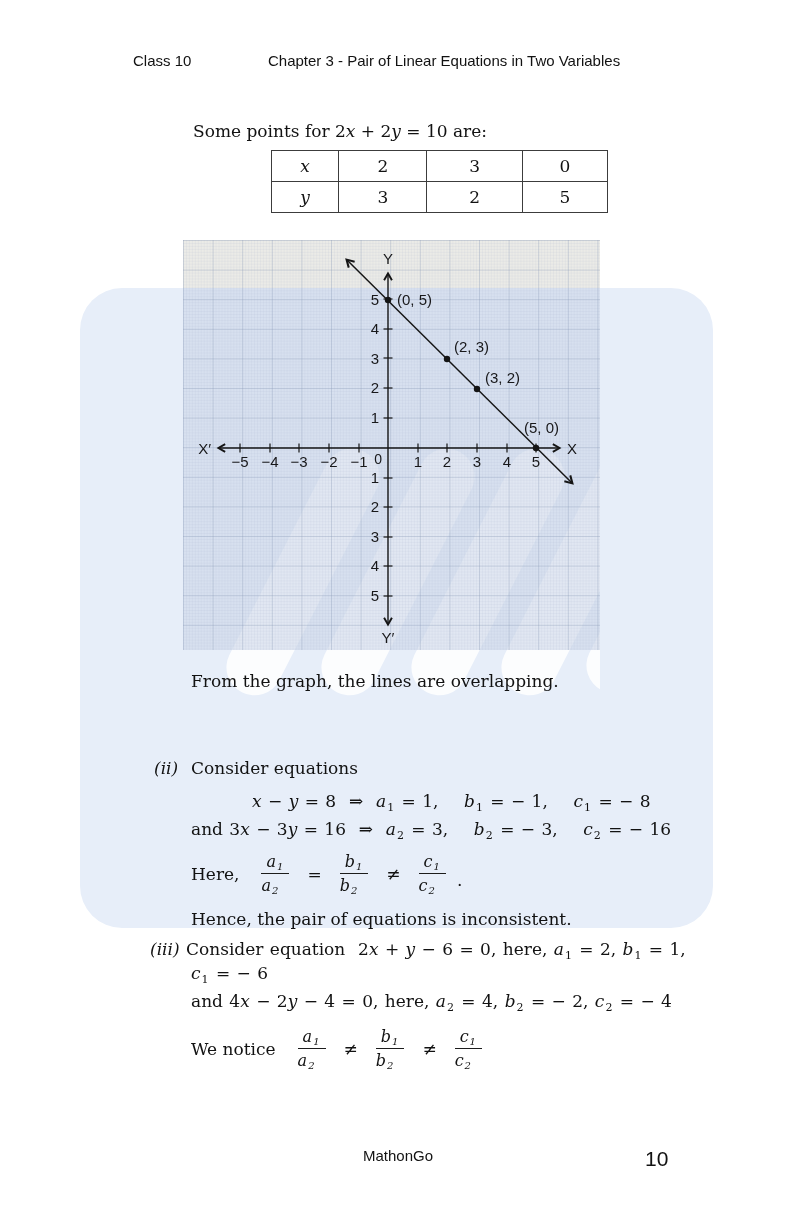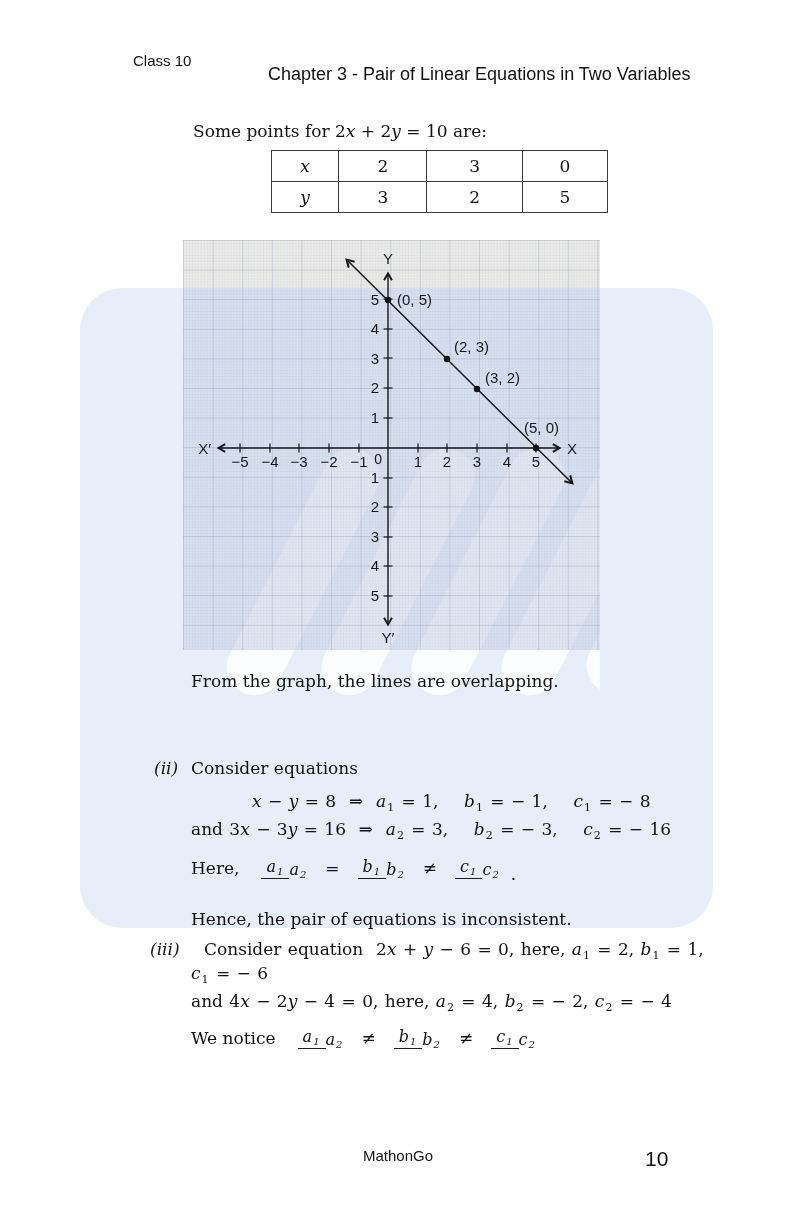--- a/index.html
+++ b/index.html
@@ -20,21 +20,21 @@
   .pts{border-collapse:collapse;table-layout:fixed;font-size:17px;background:transparent;}
   .pts td{border:1.4px solid #3c3c3c;text-align:center;height:30px;padding:0;}
   
   .graph{position:absolute;left:183px;top:240px;z-index:2;}
   .gtxt{font-family:"Liberation Sans","DejaVu Sans",sans-serif;font-size:15px;fill:#18181a;}
   .gorg{font-family:"Liberation Sans","DejaVu Sans",sans-serif;font-size:14px;fill:#18181a;}
   
   .mrow{position:absolute;z-index:3;display:flex;align-items:center;font-size:17px;gap:8px;}
   .mrow .lbl{margin-right:14px;white-space:pre;}
   .op{margin:0 10px;}
-  .frac{display:inline-flex;align-items:flex-end;font-size:16px;font-style:italic;}
+  .frac{display:inline-flex;flex-direction:column;align-items:flex-start;font-size:16px;font-style:italic;}
   .frac sub{font-size:10px;vertical-align:-3px;}
   .frac .num{border-bottom:1.3px solid #1c1c1c;padding:0 5px 2px;}
   .frac .den{padding-top:2px;}
   .period{margin:12px 0 0 3px;}
   .eqline{white-space:pre;word-spacing:1px;}
 </style>
 </head>
 <body>
 
 <div class="page">
@@ -42,21 +42,21 @@
   <div class="wm-rect"></div>
   <div class="wm-clip">
     <div class="stripe" style="left:92px;top:149px"></div>
     <div class="stripe" style="left:187px;top:149px"></div>
     <div class="stripe" style="left:277px;top:149px"></div>
     <div class="stripe" style="left:367px;top:149px"></div>
     <div class="stripe" style="left:452px;top:147px"></div>
   </div>
 
   <div class="txt sans" style="left:133px;top:52px;font-size:15px">Class 10</div>
-  <div class="txt sans" style="left:268px;top:64px;font-size:18px">Chapter 3 - Pair of Linear Equations in Two Variables</div>
+  <div class="txt sans" style="left:268px;top:52px;font-size:15px">Chapter 3 - Pair of Linear Equations in Two Variables</div>
 
   <div class="txt serif" style="left:193px;top:121px"><span>Some points for 2</span><i>x</i><span> + 2</span><i>y</i><span> = 10 are:</span></div>
 
   <table class="pts txt" style="left:271px;top:150px;width:337px">
     <colgroup>
         <col style="width:67px">
         <col style="width:88px">
         <col style="width:95px">
         <col style="width:85px">
       </colgroup>
@@ -189,21 +189,21 @@
     <span class="frac">
         <span class="num"><i>c</i><sub>1</sub></span>
         <span class="den"><i>c</i><sub>2</sub></span>
       </span>
     <span class="period">.</span>
   </div>
 
   <div class="txt serif" style="left:191px;top:909px">Hence, the pair of equations is inconsistent.</div>
 
   <div class="txt serif" style="left:150px;top:939px"><i>(iii)</i></div>
-  <div class="txt serif eqline" style="left:204px;top:939px"><span>Consider equation  2</span><i>x</i><span> + </span><i>y</i><span> − 6 = 0, here, </span><i>a</i><sub>1</sub><span> = 2, </span><i>b</i><sub>1</sub><span> = 1,</span></div>
+  <div class="txt serif eqline" style="left:186px;top:939px"><span>Consider equation  2</span><i>x</i><span> + </span><i>y</i><span> − 6 = 0, here, </span><i>a</i><sub>1</sub><span> = 2, </span><i>b</i><sub>1</sub><span> = 1,</span></div>
 
   <div class="txt serif eqline" style="left:191px;top:963px"><i>c</i><sub>1</sub><span> = − 6</span></div>
 
   <div class="txt serif eqline" style="left:191px;top:991px"><span>and 4</span><i>x</i><span> − 2</span><i>y</i><span> − 4 = 0, here, </span><i>a</i><sub>2</sub><span> = 4, </span><i>b</i><sub>2</sub><span> = − 2, </span><i>c</i><sub>2</sub><span> = − 4</span></div>
 
   <div class="mrow" style="left:191px;top:1027px">
     <span class="lbl">We notice</span>
     <span class="frac">
         <span class="num"><i>a</i><sub>1</sub></span>
         <span class="den"><i>a</i><sub>2</sub></span>

